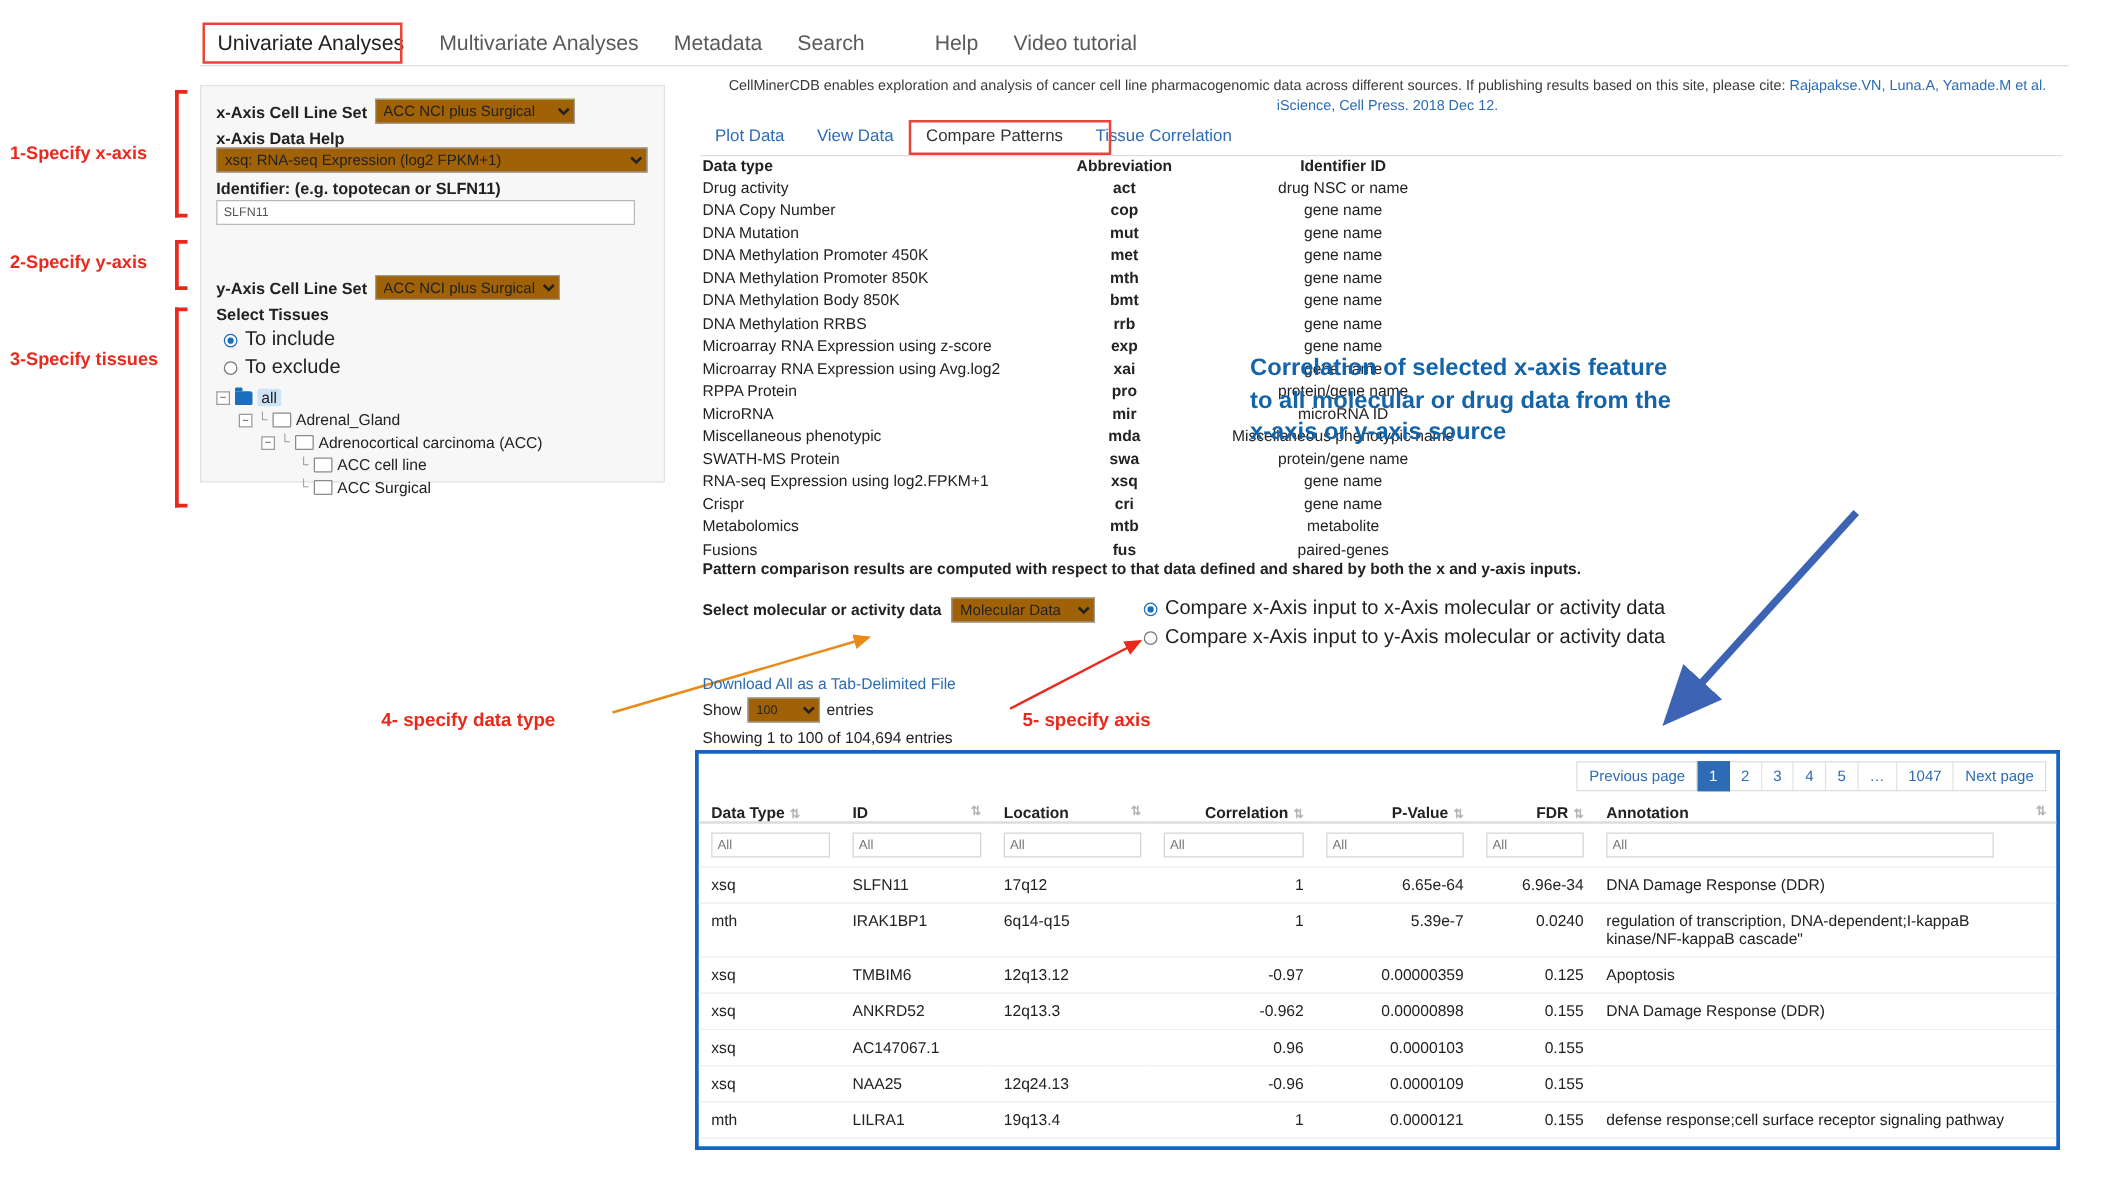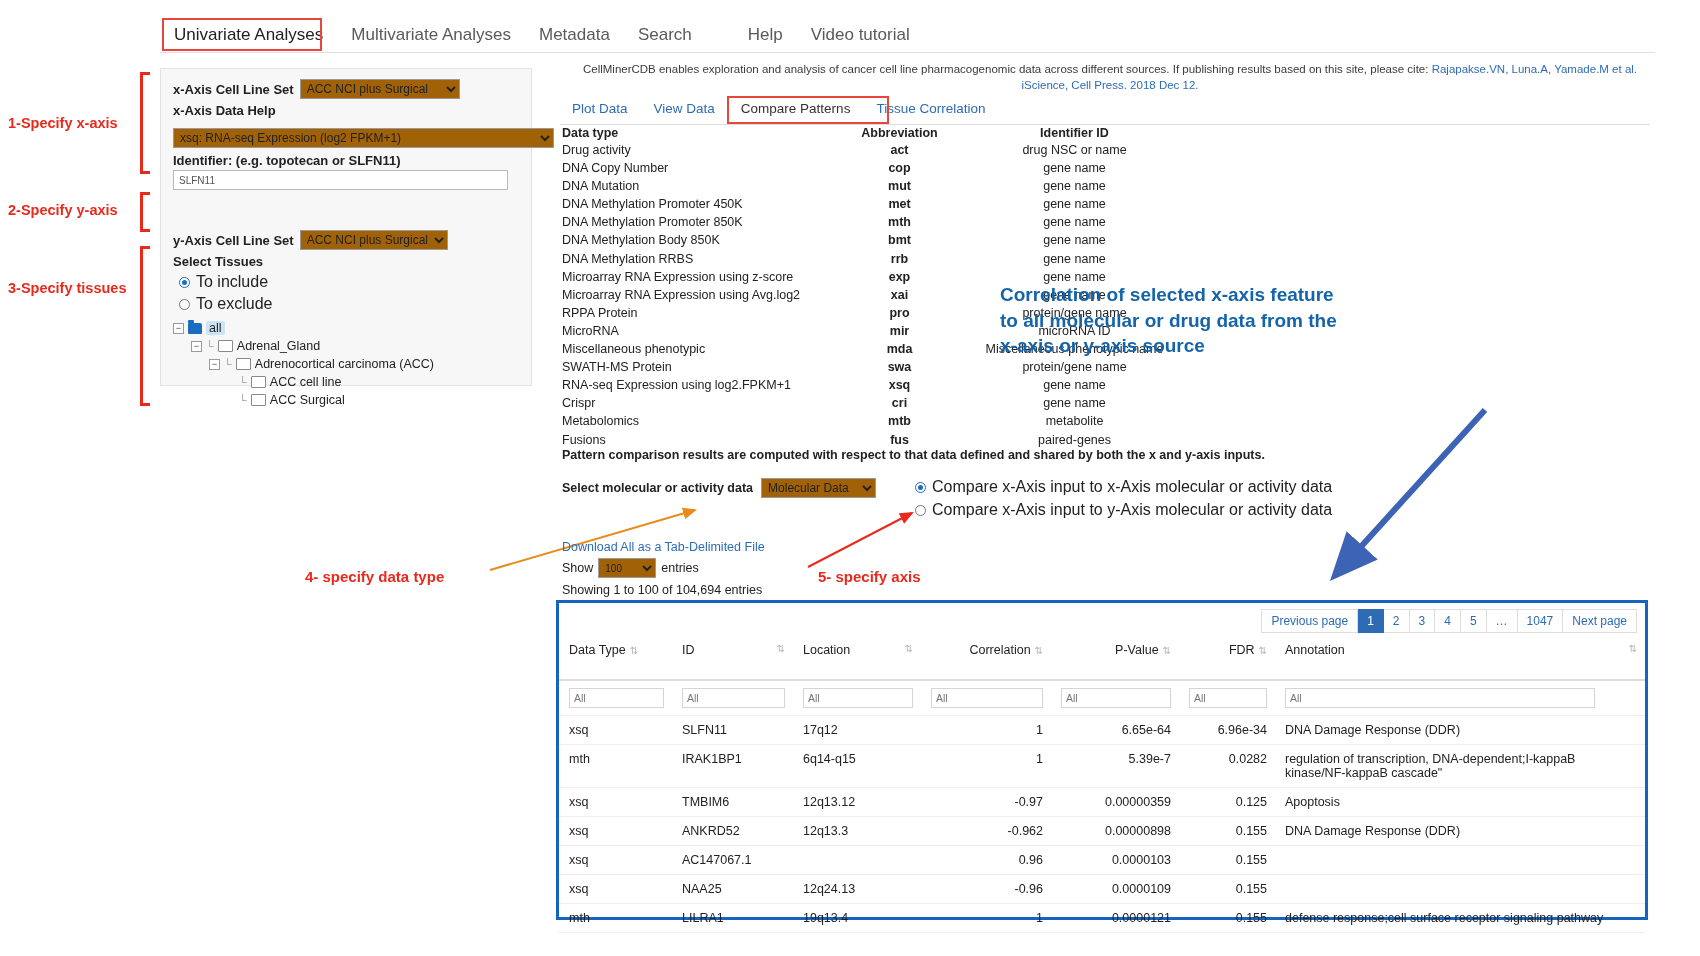--- a/index.html
+++ b/index.html
@@ -74,22 +74,22 @@
   select.sel {
     font-family: "Liberation Sans", sans-serif;
     font-size: 12px;
     height: 20px;
     border: 1px solid #9a9a9a;
     background: #a16207;
     color: #222;
     padding: 0 2px;
   }
   select.wide {
-    width: 381px;
-    margin-top: 10px;
+    width: 345px;
+    margin-top: 0;
   }
   input.txt {
     font-family: "Liberation Sans", sans-serif;
     font-size: 10px;
     width: 335px;
     height: 20px;
     border: 1px solid #b9b9b9;
     background: #fff;
     color: #555;
     padding: 0 5px;
@@ -346,22 +346,22 @@
   #restable {
     position: absolute;
     left: 0;
     top: 34px;
     width: 100%;
     border-collapse: collapse;
     font-size: 12.5px;
   }
   #restable th {
     text-align: left;
-    font-weight: normal;
-    padding: 6px 8px 22px 10px;
+    font-weight: bold;
+    padding: 6px 8px 0 10px;
     border-bottom: 2px solid #ddd;
     color: #222;
     white-space: nowrap;
   }
   #restable th.num { text-align: right; }
   #restable td {
     padding: 7px 8px 7px 10px;
     border-bottom: 1px solid #eee;
     vertical-align: top;
     color: #222;
@@ -690,21 +690,21 @@
         <td class="num">6.65e-64</td>
         <td class="num">6.96e-34</td>
         <td>DNA Damage Response (DDR)</td>
       </tr>
       <tr>
         <td>mth</td>
         <td>IRAK1BP1</td>
         <td>6q14-q15</td>
         <td class="num">1</td>
         <td class="num">5.39e-7</td>
-        <td class="num">0.0282</td>
+        <td class="num">0.0240</td>
         <td>regulation of transcription, DNA-dependent;I-kappaB kinase/NF-kappaB cascade"</td>
       </tr>
       <tr>
         <td>xsq</td>
         <td>TMBIM6</td>
         <td>12q13.12</td>
         <td class="num">-0.97</td>
         <td class="num">0.00000359</td>
         <td class="num">0.125</td>
         <td>Apoptosis</td>

